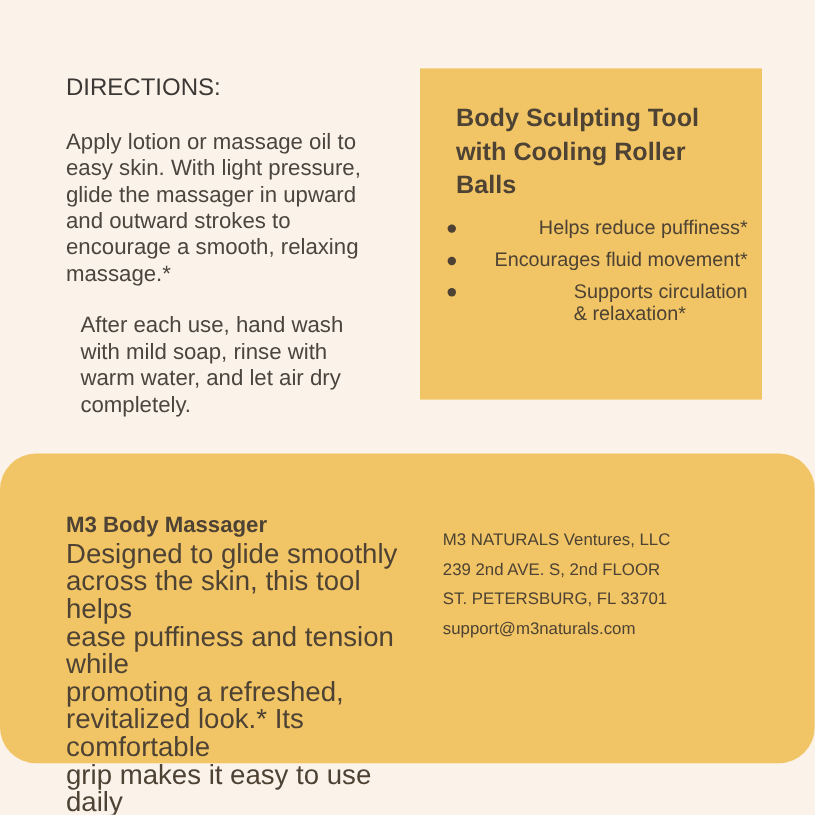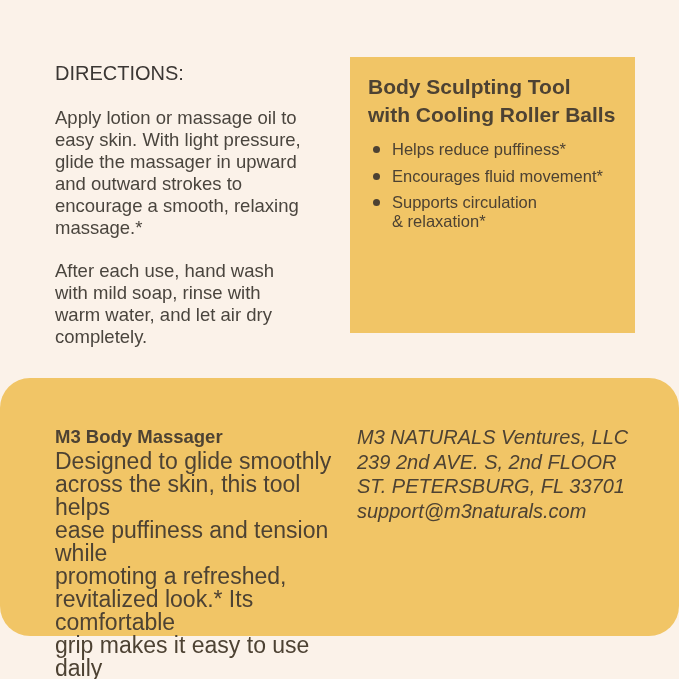--- a/index.html
+++ b/index.html
@@ -36,51 +36,52 @@
     font-size:20px;
     line-height:24px;
     font-weight:normal;
     color:var(--text-dark);
   }
   .directions p{
     margin:0;
     font-size:18.5px;
     line-height:22px;
   }
-  .directions p + p{margin-top:21px;}
+  .directions p + p{margin-top:21px;margin-left:12px;}
 
   
   .feature-box{
     position:absolute;
     left:350px;
     top:57px;
     width:285px;
     height:276px;
     box-sizing:border-box;
     background:var(--accent-gold);
     padding:16px 12px 0 18px;
     color:var(--text-on-gold);
   }
   .feature-box h2{
-    margin:0;
+    margin:12px;
     font-size:21px;
     line-height:28px;
     font-weight:bold;
   }
   .feature-box ul{
     margin:11px 0 0 0;
     padding:0 0 0 5px;
     list-style:none;
   }
   .feature-box li{
     display:flex;
     align-items:flex-start;
     margin-bottom:8px;
     font-size:16.5px;
     line-height:18.5px;
+    justify-content:space-between;
   }
   .bullet-dot{
     flex:0 0 auto;
     width:7px;
     height:7px;
     margin:6px 12px 0 0;
     border-radius:50%;
     background:var(--text-on-gold);
   }
 
@@ -118,24 +119,23 @@
     top:47px;
     width:290px;
   }
   .distributor-block h3{
     margin:0 0 3px 0;
     font-size:18.5px;
     line-height:23px;
     font-weight:bold;
   }
   .distributor-block p{
-    margin:0;
-    font-size:20px;
+    margin:12px;
+    font-size:14px;
     line-height:24.5px;
-    font-style:italic;
   }
 </style>
 </head>
 <body>
 
 <div class="canvas">
 
   <div class="directions">
     <h2>DIRECTIONS:</h2>
     <p class="preline">Apply lotion or massage oil to

